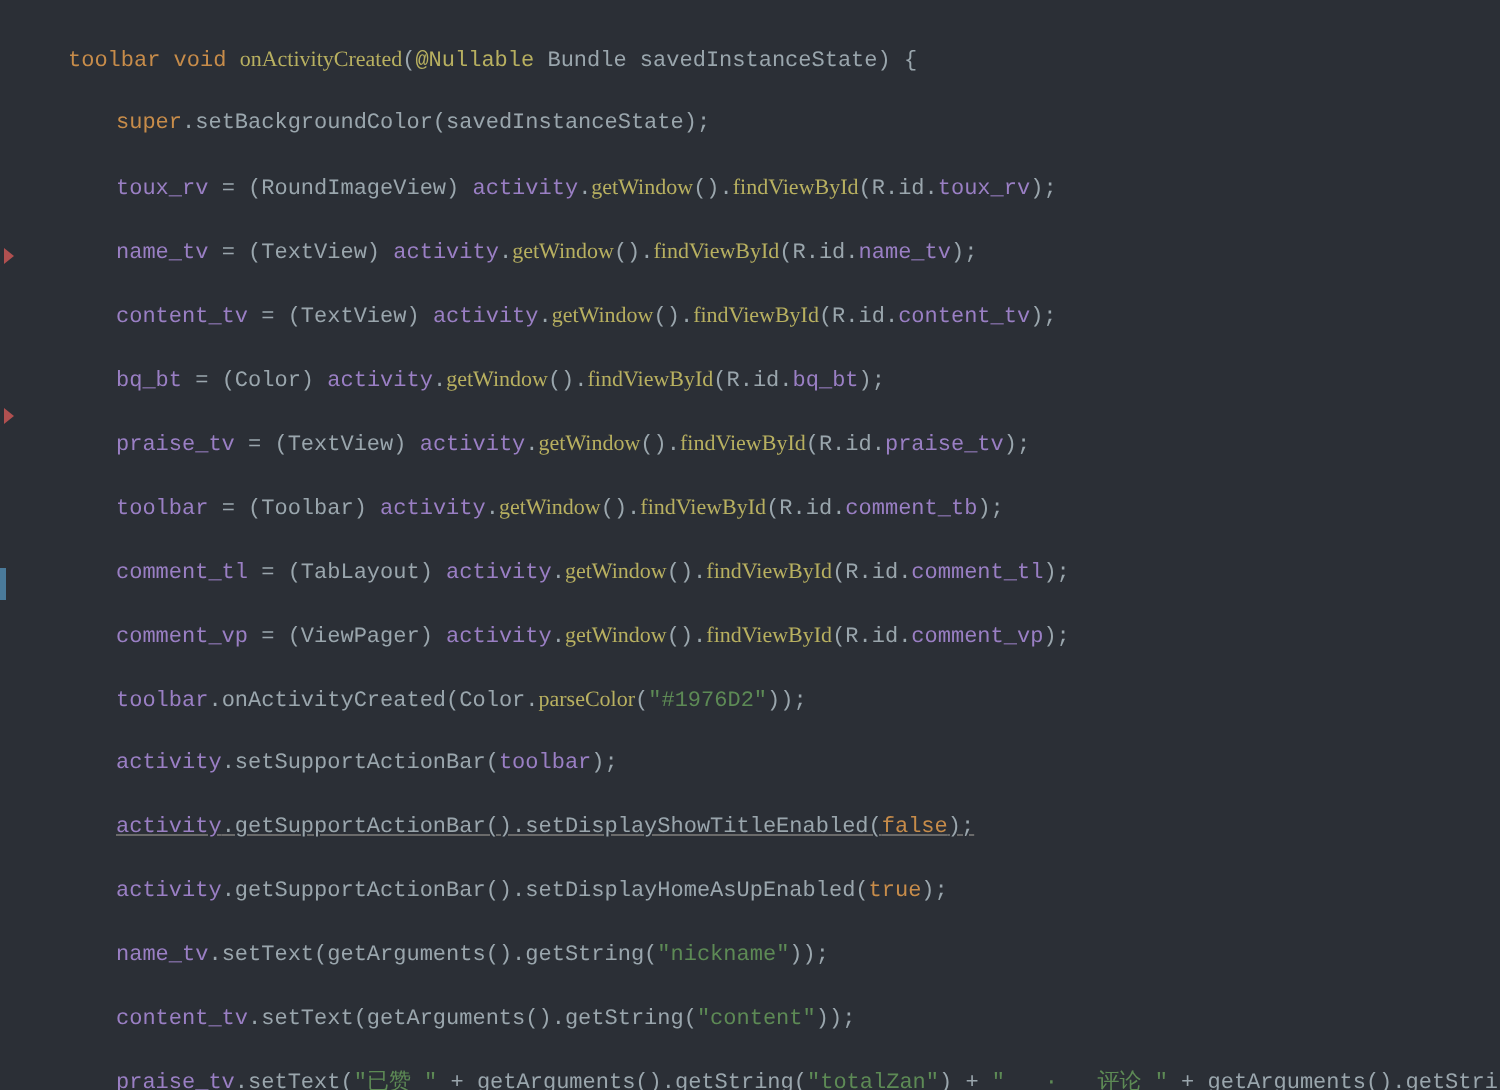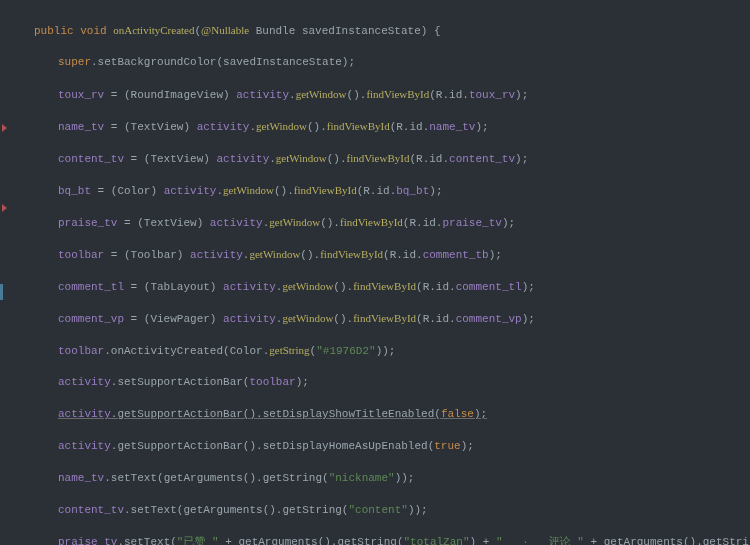--- a/index.html
+++ b/index.html
@@ -38,21 +38,21 @@
   .code {
     padding: 6px 0 0 10px;
     white-space: pre;
     color: #9aa6ad;
   }
   .tok-kw { color: #c78c4a; }
   .tok-method { color: #b8b060; font-family: Liberation Serif, serif; }
   .tok-field { color: #9a7fc4; }
   .tok-str { color: #5d8a55; }
   .tok-str-u { color: #5d8a55; text-decoration: underline; }
-  .tok-annot { color: #b8b060; font-family: Liberation Serif, serif; }
+  .tok-annot { color: #b8b060; }
   .uline { text-decoration: underline; text-decoration-color: #6a6a6a; }
   .line { display: block; height: 16px; }
   .indent1 { padding-left: 24px; }
   .indent2 { padding-left: 48px; }
   .bar-left {
     position: absolute;
     left: 0; top: 284px;
     width: 3px; height: 16px;
     background: #4a7a9a;
   }
@@ -60,31 +60,31 @@
 </head>
 <body>
 
 <div class="editor">
   <div class="gutter">
     <div class="marker m1"></div>
     <div class="marker m2"></div>
     <div class="bar-left"></div>
   </div>
   <div class="code">
-<span class="line indent1"><span class="tok-kw">public void </span><span class="tok-method">onActivityCreated</span><span>(</span><span class="tok-annot">@Nullable</span><span> Bundle savedInstanceState) {</span></span>
+<span class="line indent1"><span class="tok-kw">toolbar void </span><span class="tok-method">onActivityCreated</span><span>(</span><span class="tok-annot">@Nullable</span><span> Bundle savedInstanceState) {</span></span>
 <span class="line indent2"><span class="tok-kw">super</span><span>.setBackgroundColor(savedInstanceState);</span></span>
 <span class="line indent2"><span class="tok-field">toux_rv</span><span> = (RoundImageView) </span><span class="tok-field">activity</span><span>.</span><span class="tok-method">getWindow</span><span>().</span><span class="tok-method">findViewById</span><span>(R.id.</span><span class="tok-field">toux_rv</span><span>);</span></span>
 <span class="line indent2"><span class="tok-field">name_tv</span><span> = (TextView) </span><span class="tok-field">activity</span><span>.</span><span class="tok-method">getWindow</span><span>().</span><span class="tok-method">findViewById</span><span>(R.id.</span><span class="tok-field">name_tv</span><span>);</span></span>
 <span class="line indent2"><span class="tok-field">content_tv</span><span> = (TextView) </span><span class="tok-field">activity</span><span>.</span><span class="tok-method">getWindow</span><span>().</span><span class="tok-method">findViewById</span><span>(R.id.</span><span class="tok-field">content_tv</span><span>);</span></span>
 <span class="line indent2"><span class="tok-field">bq_bt</span><span> = (Color) </span><span class="tok-field">activity</span><span>.</span><span class="tok-method">getWindow</span><span>().</span><span class="tok-method">findViewById</span><span>(R.id.</span><span class="tok-field">bq_bt</span><span>);</span></span>
 <span class="line indent2"><span class="tok-field">praise_tv</span><span> = (TextView) </span><span class="tok-field">activity</span><span>.</span><span class="tok-method">getWindow</span><span>().</span><span class="tok-method">findViewById</span><span>(R.id.</span><span class="tok-field">praise_tv</span><span>);</span></span>
 <span class="line indent2"><span class="tok-field">toolbar</span><span> = (Toolbar) </span><span class="tok-field">activity</span><span>.</span><span class="tok-method">getWindow</span><span>().</span><span class="tok-method">findViewById</span><span>(R.id.</span><span class="tok-field">comment_tb</span><span>);</span></span>
 <span class="line indent2"><span class="tok-field">comment_tl</span><span> = (TabLayout) </span><span class="tok-field">activity</span><span>.</span><span class="tok-method">getWindow</span><span>().</span><span class="tok-method">findViewById</span><span>(R.id.</span><span class="tok-field">comment_tl</span><span>);</span></span>
 <span class="line indent2"><span class="tok-field">comment_vp</span><span> = (ViewPager) </span><span class="tok-field">activity</span><span>.</span><span class="tok-method">getWindow</span><span>().</span><span class="tok-method">findViewById</span><span>(R.id.</span><span class="tok-field">comment_vp</span><span>);</span></span>
-<span class="line indent2"><span class="tok-field">toolbar</span><span>.onActivityCreated(Color.</span><span class="tok-method">getString</span><span>(</span><span class="tok-str">"#1976D2"</span><span>));</span></span>
+<span class="line indent2"><span class="tok-field">toolbar</span><span>.onActivityCreated(Color.</span><span class="tok-method">parseColor</span><span>(</span><span class="tok-str">"#1976D2"</span><span>));</span></span>
 <span class="line indent2"><span class="tok-field">activity</span><span>.setSupportActionBar(</span><span class="tok-field">toolbar</span><span>);</span></span>
 <span class="line indent2"><span class="tok-field uline">activity</span><span class="uline">.getSupportActionBar().setDisplayShowTitleEnabled(</span><span class="tok-kw uline">false</span><span class="uline">);</span></span>
 <span class="line indent2"><span class="tok-field">activity</span><span>.getSupportActionBar().setDisplayHomeAsUpEnabled(</span><span class="tok-kw">true</span><span>);</span></span>
 <span class="line indent2"><span class="tok-field">name_tv</span><span>.setText(getArguments().getString(</span><span class="tok-str">"nickname"</span><span>));</span></span>
 <span class="line indent2"><span class="tok-field">content_tv</span><span>.setText(getArguments().getString(</span><span class="tok-str">"content"</span><span>));</span></span>
 <span class="line indent2"><span class="tok-field">praise_tv</span><span>.setText(</span><span class="tok-str-u">"已赞 "</span><span class="uline"> + getArguments().getString(</span><span class="tok-str-u">"totalZan"</span><span class="uline">) + </span><span class="tok-str-u">"   ·   评论 "</span><span class="uline"> + getArguments().getString(</span></span>
 
 
 
 

